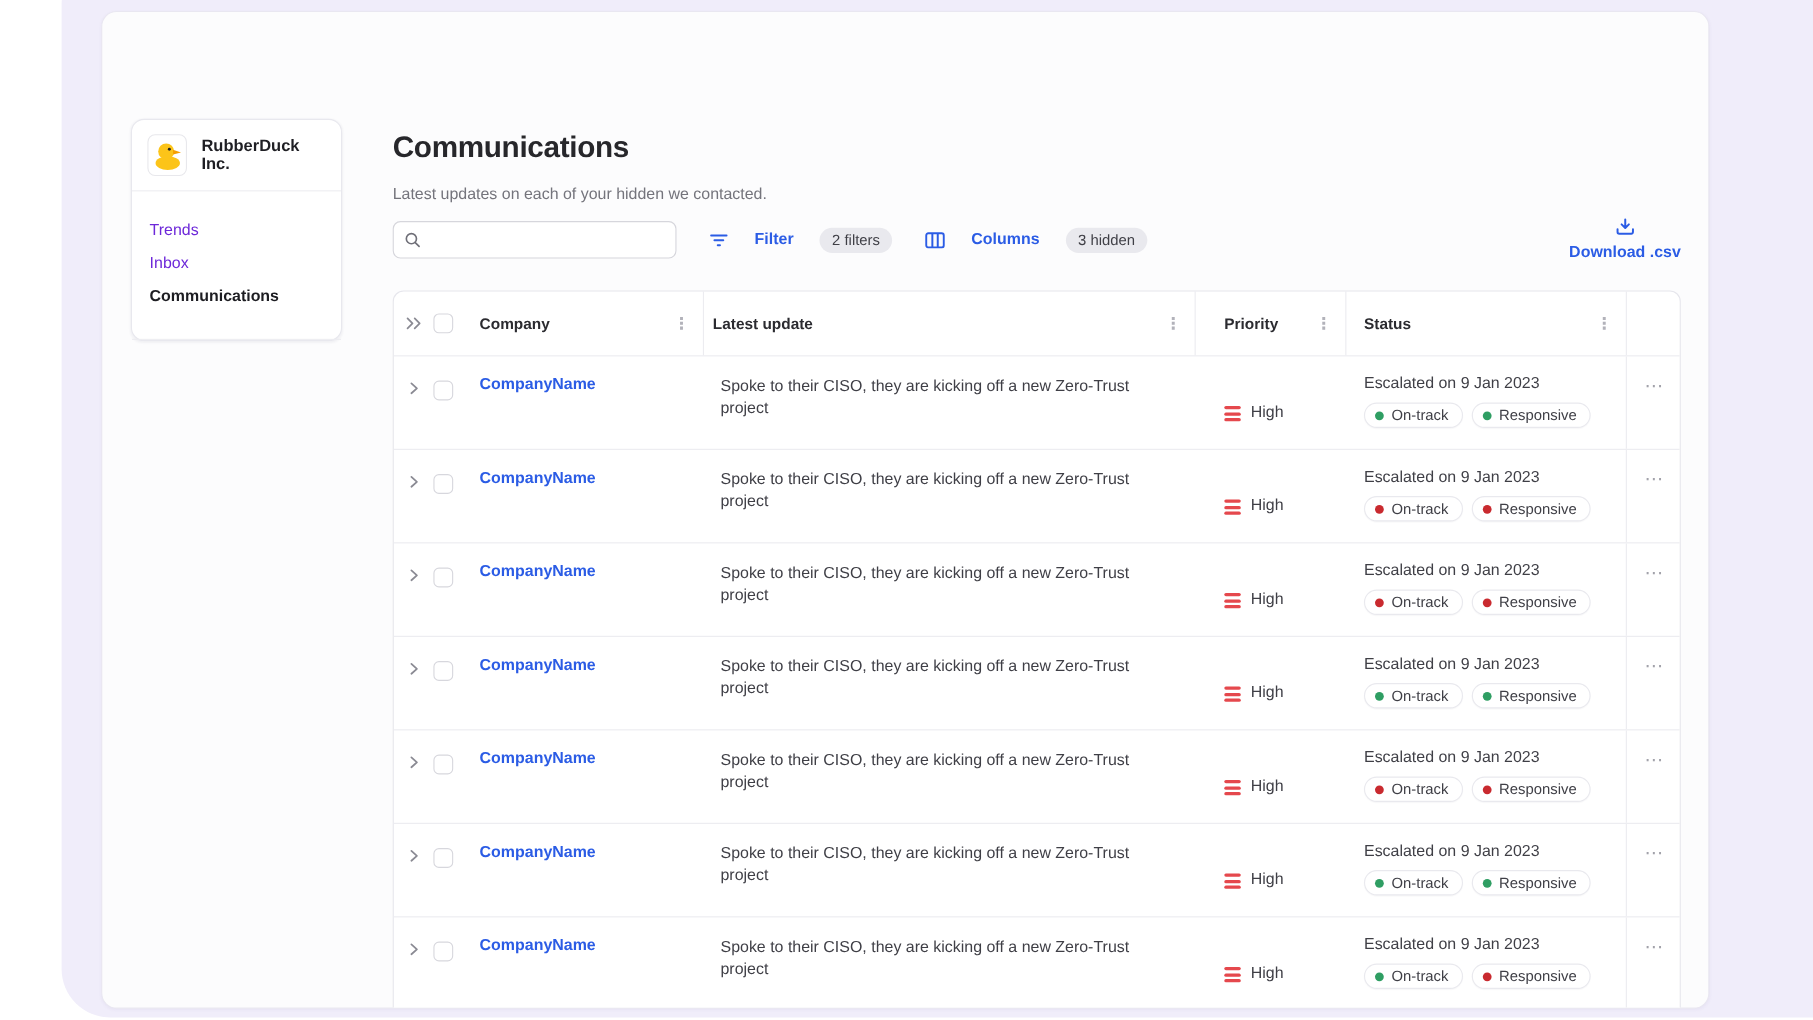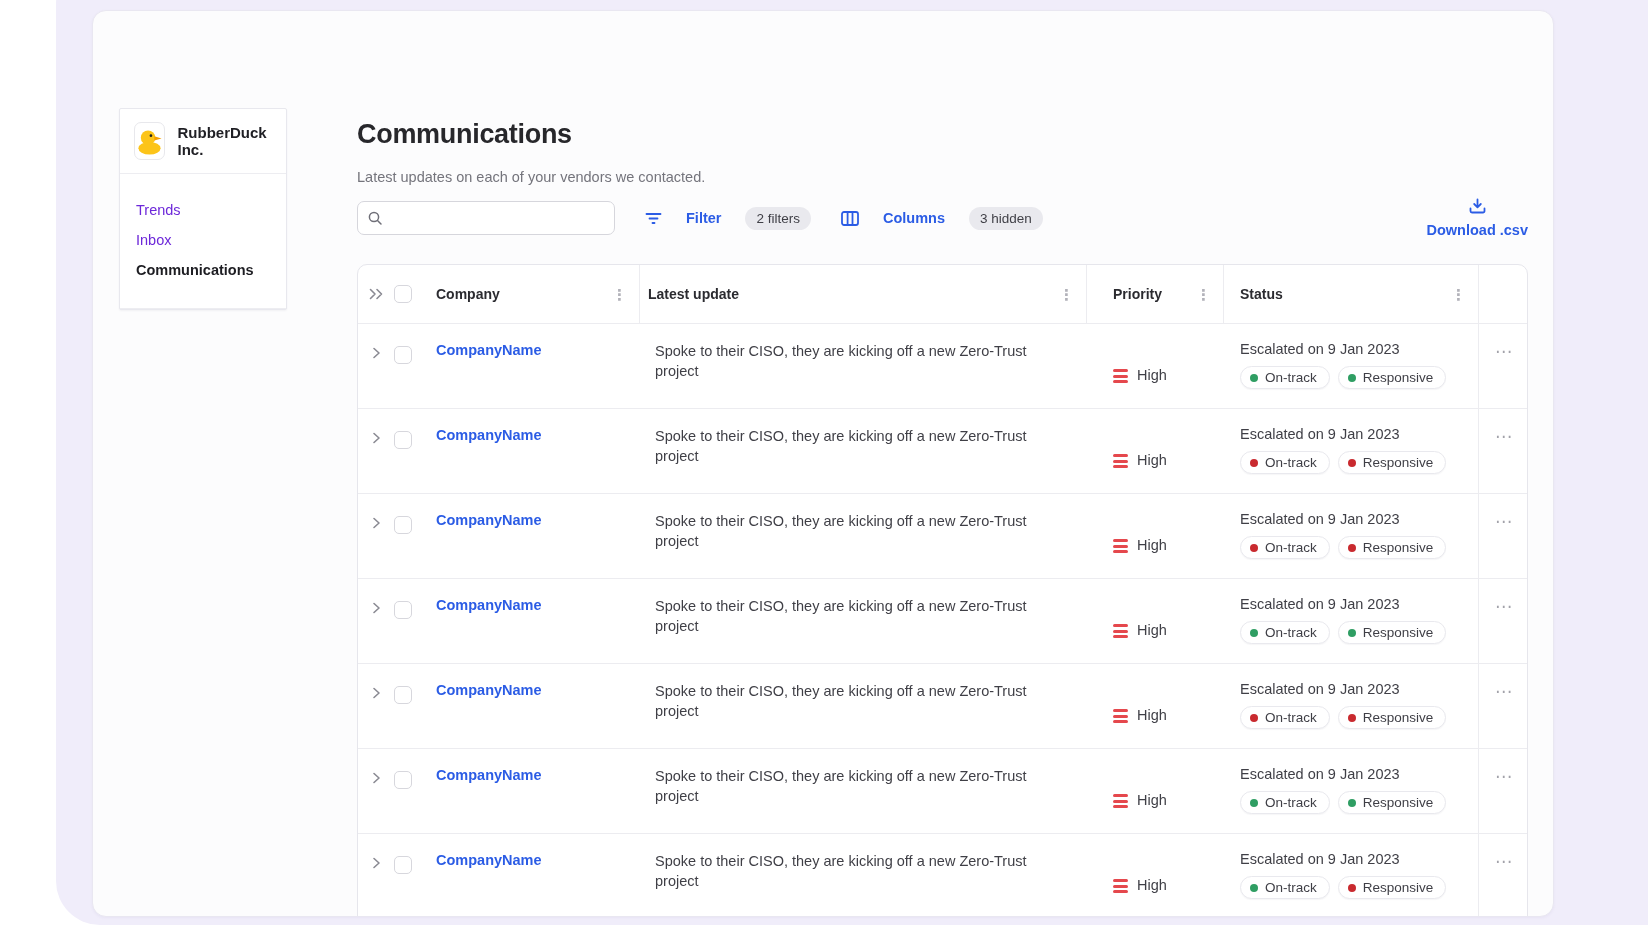--- a/index.html
+++ b/index.html
@@ -15,22 +15,22 @@
     background:#fcfcfd; border:1px solid #e9e7f1; border-radius:14px;
     box-shadow:0 1px 3px rgba(70,60,130,.05); overflow:hidden; }
 
   
   .app-header { position:absolute; left:0; top:0; width:100%; height:76px;
     display:flex; align-items:center; padding-left:22px; border-bottom:1px solid #edebf3; }
   .logo-svg { width:80px; height:38px; }
   .app-title { margin-left:18px; font-size:29px; font-weight:700; color:#232327; letter-spacing:-0.4px; }
 
   
-  .sidebar { position:absolute; left:26px; top:97px; width:168px; background:#ffffff;
-    border:1px solid #e8e8ee; border-radius:2px; box-shadow:0 1px 2px rgba(40,40,80,.05); }
+  .sidebar { position:absolute; left:26px; top:97px; width:192px; background:#ffffff;
+    border:1px solid #e8e8ee; border-radius:12px; box-shadow:0 1px 2px rgba(40,40,80,.05); }
   .profile { display:flex; align-items:center; gap:13px; padding:13px 14px; border-bottom:1px solid #ededf1; }
   .avatar-box { width:38px; height:38px; border:1px solid #e8e8ec; border-radius:7px;
     display:flex; align-items:center; justify-content:center; background:#fff; }
   .account-name { font-size:15px; font-weight:700; color:#1f1f24; }
   .nav-section { padding:14px 16px 16px; border-bottom:1px solid #ededf1; }
   .nav-item { display:block; font-size:14.5px; color:#6d28d9; margin:14px 0; cursor:pointer; text-decoration:none; }
   .nav-item.active { font-weight:700; color:#1d1d22; }
   .contact-section { padding:16px 16px 20px; }
 
   
@@ -108,21 +108,21 @@
     </div>
     <nav class="nav-section">
       <a class="nav-item">Trends</a>
       <a class="nav-item">Inbox</a>
       <a class="nav-item active">Communications</a>
     </nav>
   </aside>
 
   <main class="main">
     <h1 class="page-heading">Communications</h1>
-    <div class="page-subheading">Latest updates on each of your vendors we contacted.</div>
+    <div class="page-subheading">Latest updates on each of your hidden we contacted.</div>
 
     <div class="toolbar">
       <div class="search-box">
         <svg width="16" height="16" viewBox="0 0 16 16">
           <circle cx="7" cy="7" r="4.6" fill="none" stroke="#6f6f78" stroke-width="1.5"></circle>
           <line x1="10.5" y1="10.5" x2="14" y2="14" stroke="#6f6f78" stroke-width="1.5" stroke-linecap="round"></line>
         </svg>
         <input type="text" placeholder="" style="">
       </div>
 

